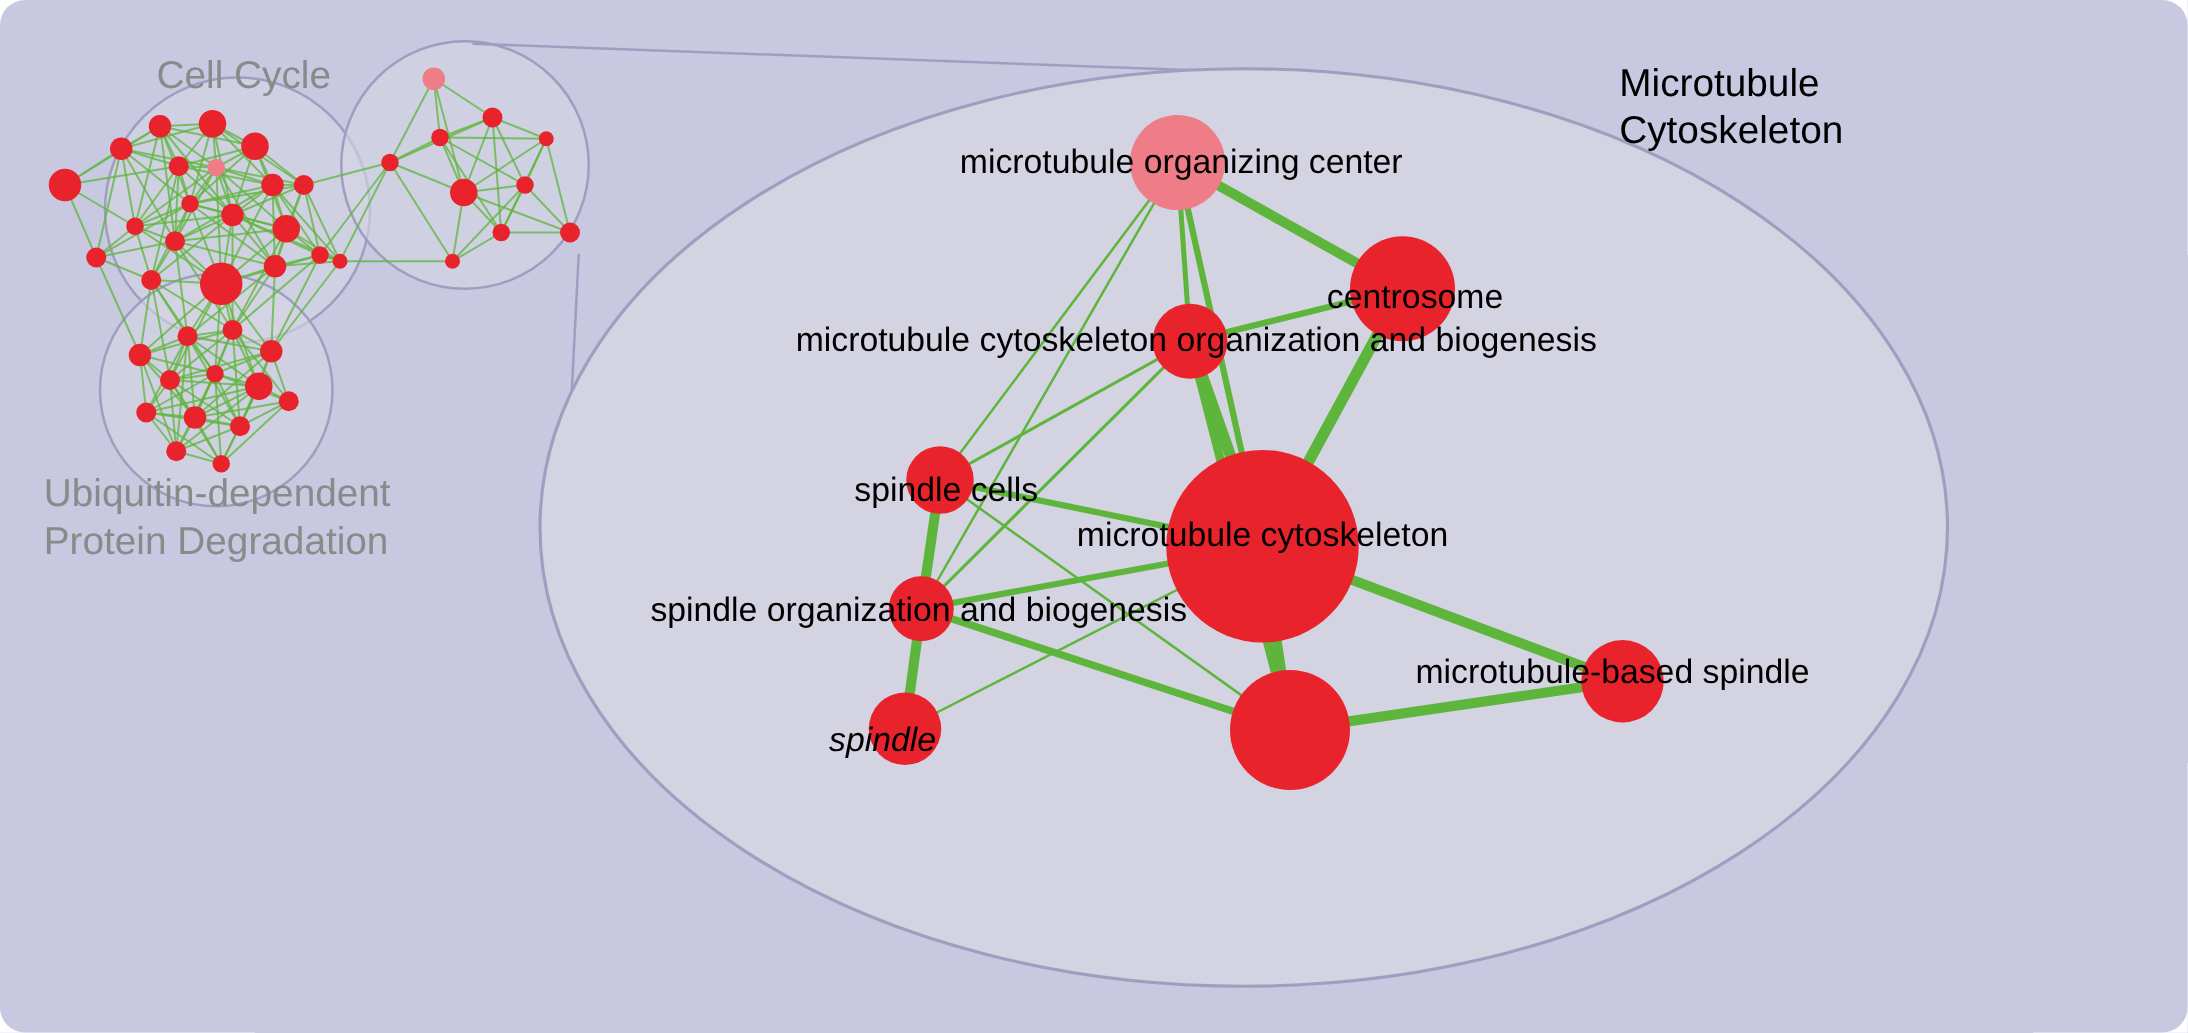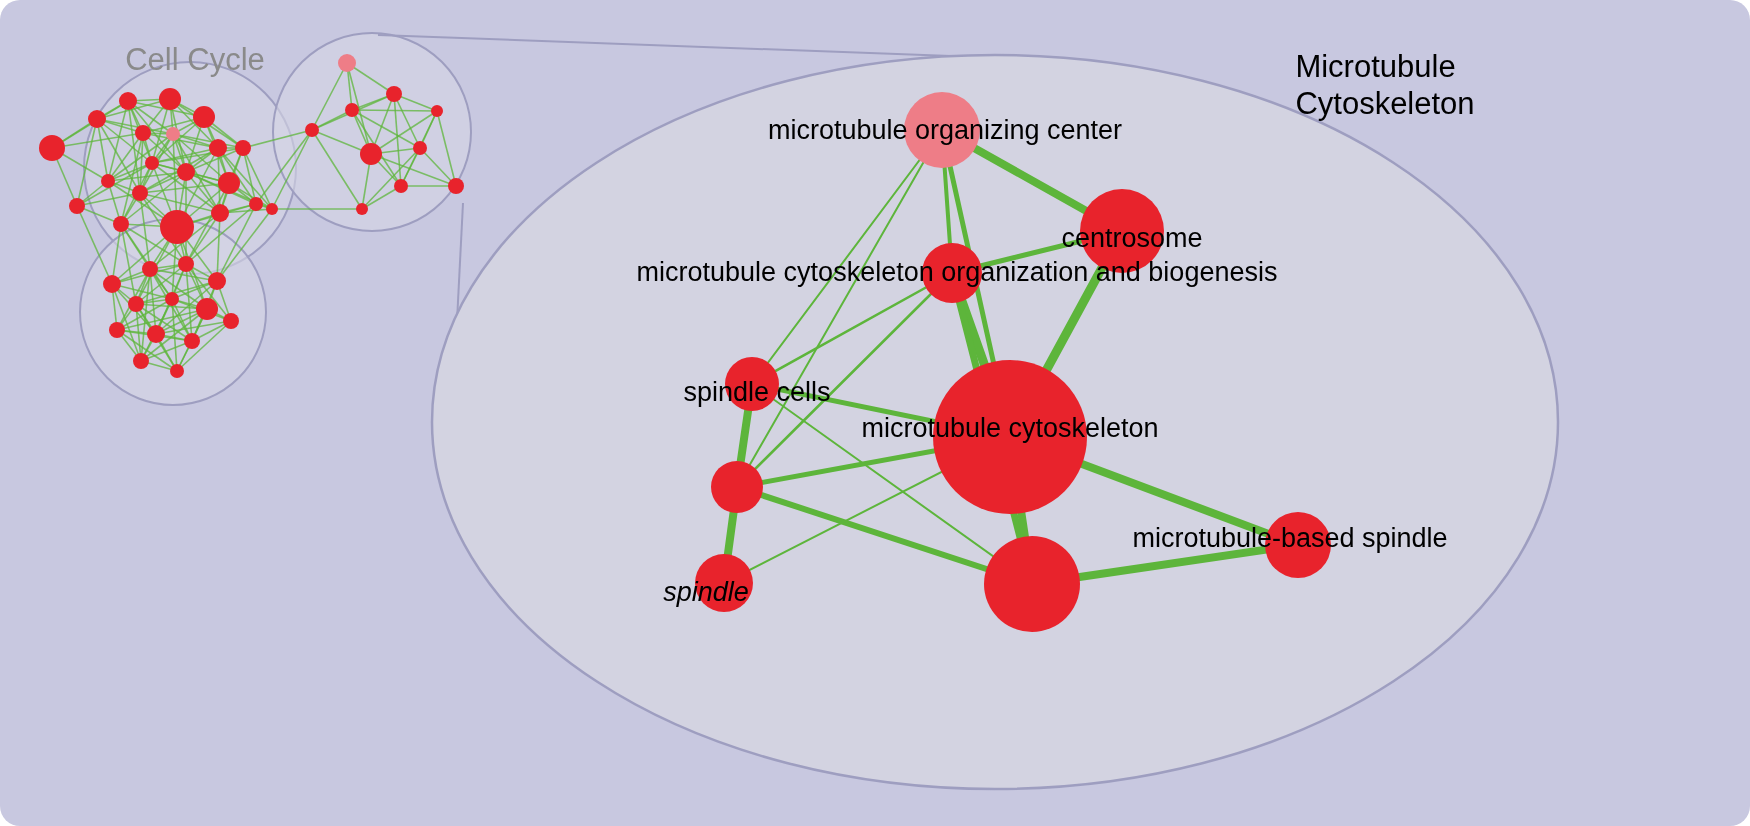--- a/index.html
+++ b/index.html
@@ -325,26 +325,31 @@
       <circle cx="1298" cy="545" r="33" fill="#e8232c"></circle>
       <circle cx="1032" cy="584" r="48" fill="#e8232c"></circle>
       <circle cx="724" cy="583" r="29" fill="#e8232c"></circle>
     </svg>
   <div id="detail-labels">
       <div class="node-label" style="left: 945px; top: 130px;">microtubule organizing center</div>
       <div class="node-label" style="left: 1132px; top: 238px;">centrosome</div>
       <div class="node-label" style="left: 957px; top: 272px;">microtubule cytoskeleton organization and biogenesis</div>
       <div class="node-label" style="left: 757px; top: 392px;">spindle cells</div>
       <div class="node-label" style="left: 1010px; top: 428px;">microtubule cytoskeleton</div>
+      <div class="node-label" style="left: 735px; top: 488px;">spindle organization and biogenesis</div>
       <div class="node-label" style="left: 1290px; top: 538px;">microtubule-based spindle</div>
       <div class="node-label" style="left: 706px; top: 592px; font-style: italic;">spindle</div>
     </div>
 
   <div class="title title-cell-cycle" style="color: rgb(138, 138, 138);">Cell Cycle</div>
 
   <div class="title title-microtubule">
     <div>Microtubule</div>
     <div>Cytoskeleton</div>
   </div>
 
+  <div class="title title-ubiquitin" style="color: rgb(138, 138, 138);">
+    <div>Ubiquitin-dependent</div>
+    <div>Protein Degradation</div>
+  </div>
 
 
 </div>
 
 </body></html>

